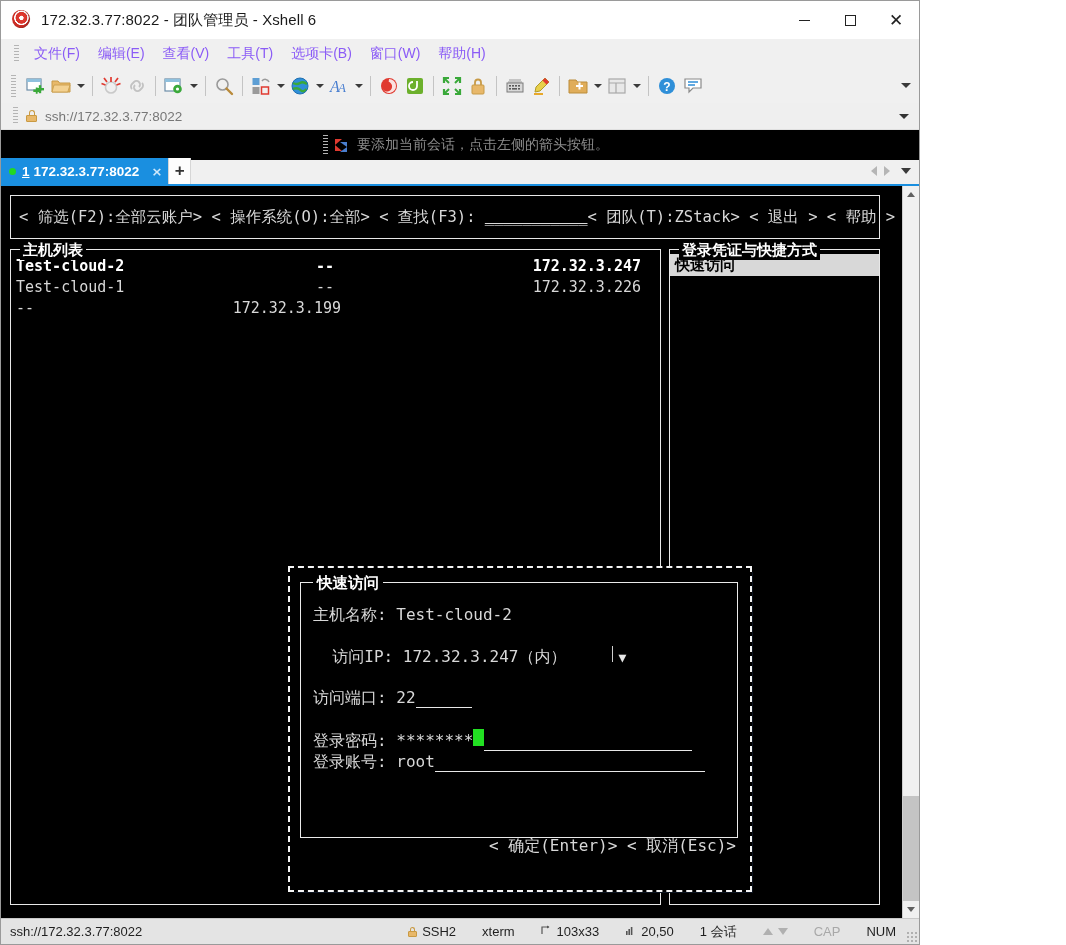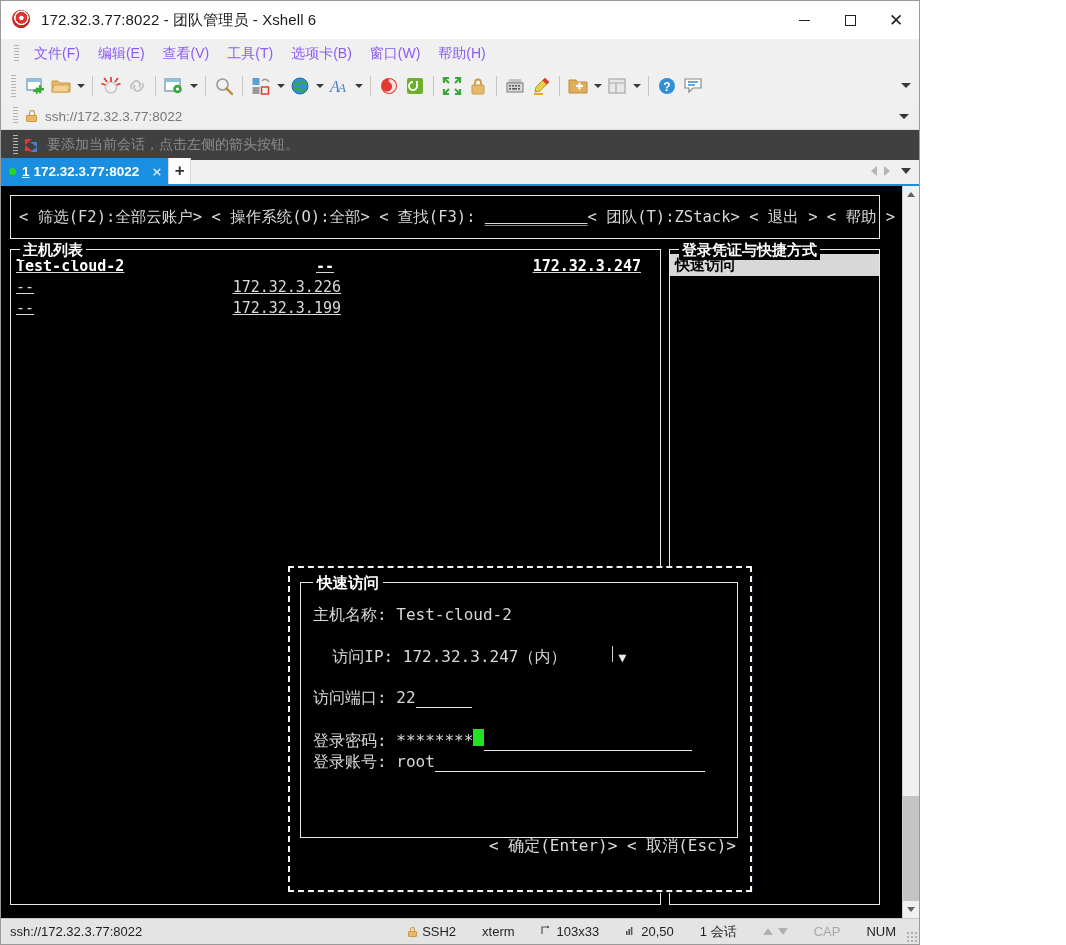--- a/index.html
+++ b/index.html
@@ -157,23 +157,24 @@
   .lock-icon .shackle { position:absolute; top:0; left:2.5px; width:6px; height:6px; border:1.5px solid #c99a43; border-bottom:none; border-radius:3px 3px 0 0;}
   .addr-text { font-size: 13.5px; color: #777; }
   .addr-caret {
     position:absolute; right: 10px; top: 0; height: 27px; display:flex; align-items:center;
   }
   .addr-caret i { width:0;height:0;border-left:5px solid transparent;border-right:5px solid transparent;border-top:5px solid #333; }
 
   
   .hintbar {
     height: 30px; flex: 0 0 30px;
-    background: #404040;
+    background: #000000;
     display:flex; align-items:center;
     padding-left: 12px;
+    justify-content: center;
   }
   .hintbar::before {
     content:"";
     width: 5px; height: 20px;
     margin-right: 6px;
     background-image: repeating-linear-gradient(to bottom, #b4b4b4 0 1px, transparent 1px 3px);
     display:block; flex:0 0 5px;
   }
   .flag-icon { width: 16px; height: 15px; position:relative; margin-right:7px; flex:0 0 16px;}
   .flag-icon .f1 { position:absolute; left:1px; top:1px; width:0;height:0;
@@ -249,21 +250,20 @@
   }
   .sb-arrow .up { width:0;height:0;border-left:4px solid transparent;border-right:4px solid transparent;border-bottom:5px solid #606060;}
   .sb-arrow .dn { width:0;height:0;border-left:4px solid transparent;border-right:4px solid transparent;border-top:5px solid #606060;}
   .sb-track { flex:1 1 auto; background:#f0f0f0; position:relative;}
   .sb-thumb { position:absolute; left:0; right:0; bottom:0; height:105px; background:#c4c4c4;}
 
   
   .tbox {
     position: absolute;
     border: 1px solid #e8e8e8;
-    text-decoration: underline;
   }
   .tbox-label {
     position: absolute;
     top: -9px; left: 9px;
     background: #000;
     padding: 0 3px;
     font-weight: bold;
     color: #ffffff;
     font-size: 15px;
     white-space: nowrap;
@@ -650,20 +650,21 @@
 
       <div class="tbox hostbox">
         <span class="tbox-label">主机列表</span>
         <div style="padding-top:6px;">
           <div class="hostrow sel mono">
             <span class="c-name">Test-cloud-2</span>
             <span class="c-mid">--</span>
             <span class="c-ip">172.32.3.247</span>
           </div>
           <div class="hostrow mono">
+            <span class="c-name">Test-cloud-1</span>
             <span class="c-mid">--</span>
             <span class="c-ip">172.32.3.226</span>
           </div>
           <div class="hostrow mono">
             <span class="c-mid">--</span>
             <span class="c-ip">172.32.3.199</span>
           </div>
         </div>
         <div class="pager mono">1/3</div>
       </div>

